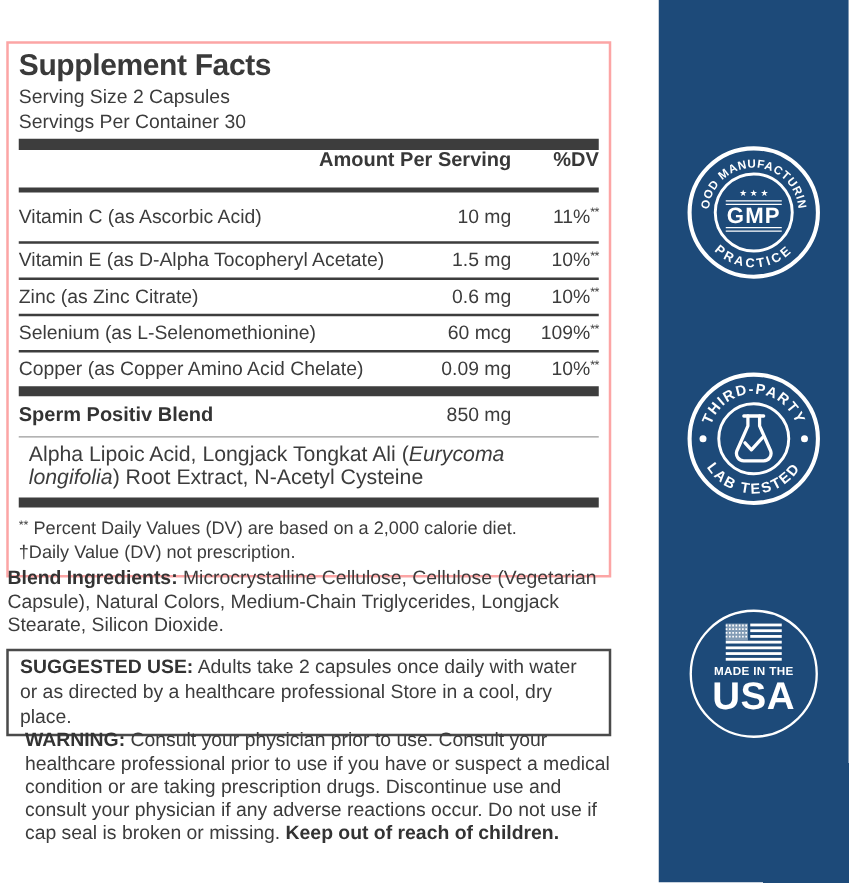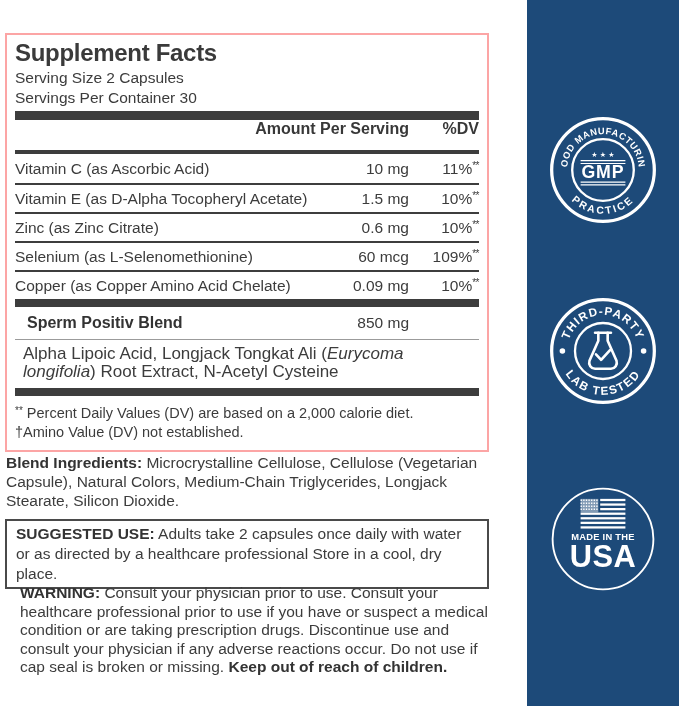--- a/index.html
+++ b/index.html
@@ -11,26 +11,26 @@
     border:2px solid #fca5a5;background:#fff;padding:5px 8px 4px;}
   .title{font-size:24px;font-weight:bold;line-height:26px;margin:0 0 2px 0;color:#3a3a3a;letter-spacing:-0.3px;}
   .serving{font-size:15.5px;line-height:20px;}
   .bar{background:#3d3d3d;height:9px;margin-top:3px;}
   .bar.hdr{height:4px;margin-top:0;}
   .bar.mid{height:8px;margin-top:0;}
   .thead{display:flex;align-items:flex-start;height:30px;font-size:16px;font-weight:bold;color:#383838;}
   .thead .spacer{flex:1;}
   .thead .dvh{width:70px;text-align:right;}
   .trow{display:flex;align-items:center;height:27px;font-size:15.5px;border-top:2px solid #3d3d3d;}
-  .trow.first{height:29px;border-top:none;}
+  .trow.first{height:39px;border-top:none;}
   .trow .name{flex:1;}
   .trow .amt{width:95px;text-align:right;}
   .trow .dv{width:70px;text-align:right;}
   .sup{font-size:10px;vertical-align:5px;letter-spacing:-0.5px;}
-  .blend-row{display:flex;align-items:center;height:32px;font-size:16px;margin-left:12px;}
+  .blend-row{display:flex;align-items:center;height:32px;font-size:16px;}
   .blend-row .name{flex:1;font-weight:bold;color:#333;}
   .blend-row .amt{width:95px;text-align:right;font-size:15.5px;}
   .blend-row .dv{width:70px;}
   .thin-rule{height:1px;background:#9b9b9b;}
   .blend-desc{font-size:17px;line-height:18px;padding:5px 0 7px 8px;}
   .blend-desc .it{font-style:italic;}
   .footnotes{font-size:14.5px;line-height:19px;padding:5px 0 4px 0;}
   .fsup{font-size:10px;vertical-align:4px;}
 
   
@@ -106,21 +106,21 @@
     </div>
 
     <div class="thin-rule"></div>
 
     <div class="blend-desc"><span>Alpha Lipoic Acid, Longjack Tongkat Ali (</span><span class="it">Eurycoma longifolia</span><span>) Root Extract, N-Acetyl Cysteine</span></div>
 
     <div class="bar mid"></div>
 
     <div class="footnotes">
       <div><span class="fsup">**</span><span> Percent Daily Values (DV) are based on a 2,000 calorie diet.</span></div>
-      <div><span>†Amino Value (DV) not established.</span></div>
+      <div><span>†Daily Value (DV) not prescription.</span></div>
     </div>
   </div>
 
   <div class="other"><span class="lead">Blend Ingredients:</span><span> Microcrystalline Cellulose, Cellulose (Vegetarian Capsule), Natural Colors, Medium-Chain Triglycerides, Longjack Stearate, Silicon Dioxide.</span></div>
 
   <div class="use-box"><span class="lead">SUGGESTED USE:</span><span> Adults take 2 capsules once daily with water or as directed by a healthcare professional Store in a cool, dry place.</span></div>
 
   <div class="warning"><span class="lead">WARNING:</span><span> Consult your physician prior to use. Consult your healthcare professional prior to use if you have or suspect a medical condition or are taking prescription drugs. Discontinue use and consult your physician if any adverse reactions occur. Do not use if cap seal is broken or missing. </span><span class="bold-end">Keep out of reach of children.</span></div>
 
   <div class="strip" id="blue-strip" style="background: rgb(29, 74, 121);">

